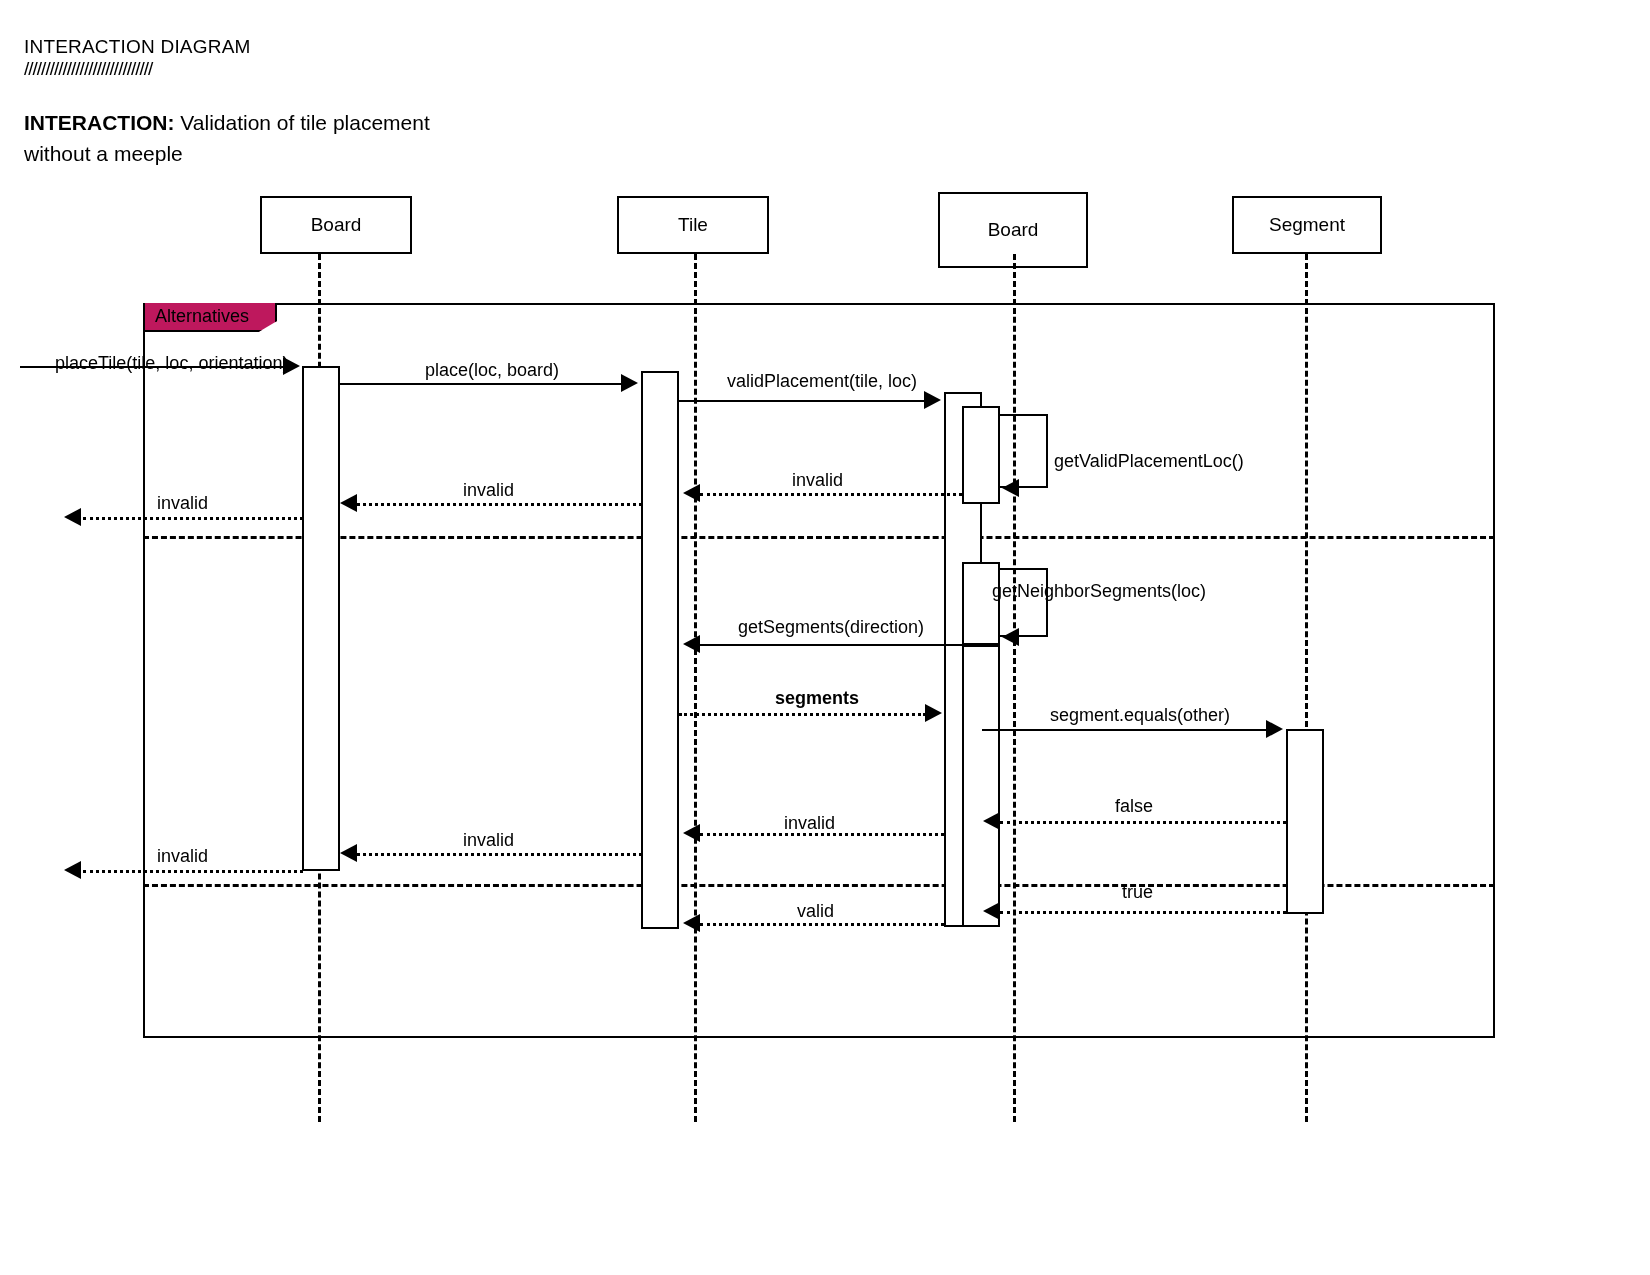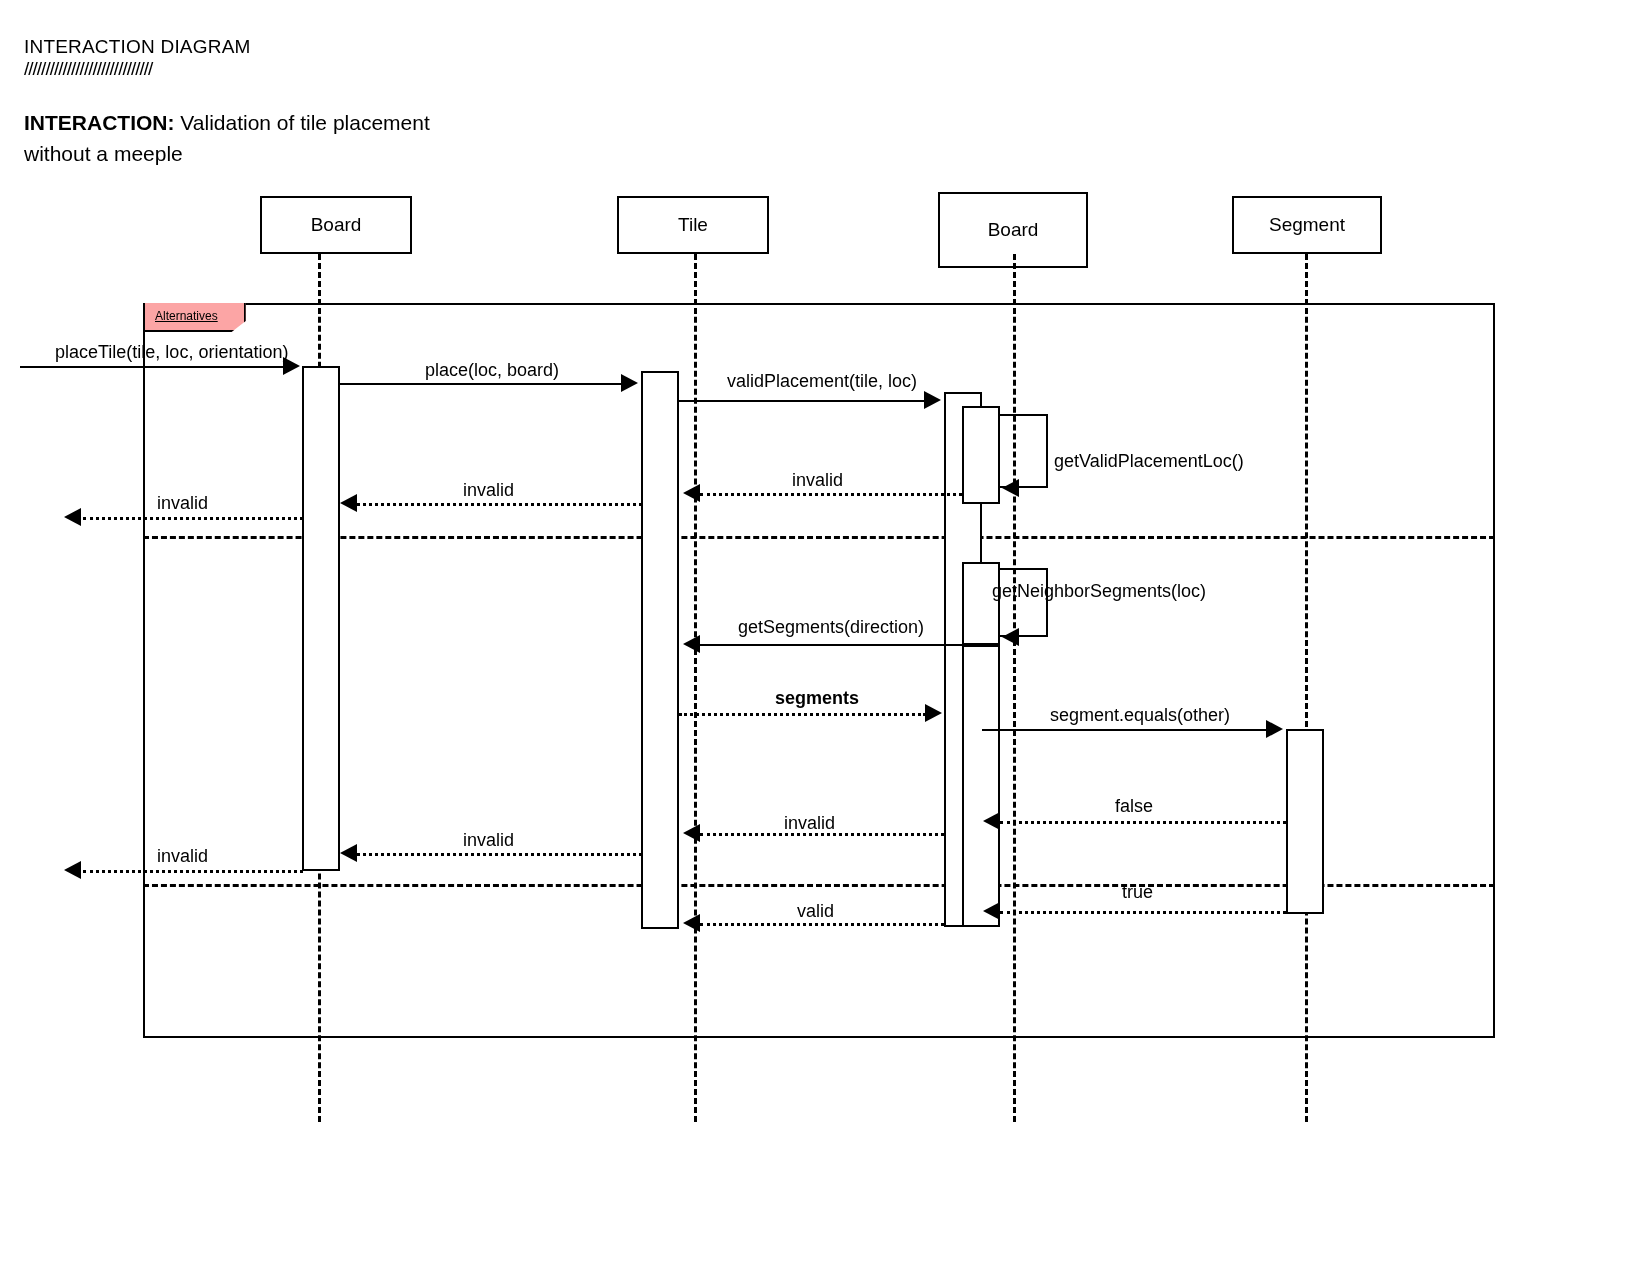--- a/index.html
+++ b/index.html
@@ -72,26 +72,25 @@
     box-sizing: border-box;
     border: 2px solid #000;
     background: transparent;
   }
   .frag-label {
     position: absolute;
     box-sizing: border-box;
     border: 2px solid #000;
     border-top: none;
     border-left: none;
-    background: #fca5a5;
-    font-size: 12px;
+    background: #be185d;
+    font-size: 18px;
     padding: 2px 26px 3px 10px;
     line-height: 22px;
     clip-path: polygon(0 0, 100% 0, 100% 62%, 86% 100%, 0 100%);
-    text-decoration: underline;
   }
   .frag-sep {
     position: absolute;
     height: 0;
     border-top: 3px dashed #000;
   }
 
   
   .act {
     position: absolute;
@@ -186,21 +185,21 @@
   <div class="act" style="left:962px; top:406px; width:38px; height:98px;"></div>
 
   <div class="act" style="left:962px; top:562px; width:38px; height:83px;"></div>
 
   <div class="act" style="left:962px; top:645px; width:38px; height:282px;"></div>
 
   <div class="act" style="left:1286px; top:729px; width:38px; height:185px;"></div>
 
   <div class="msg-line" style="left:20px; top:366px; width:265px;"></div>
   <div class="arrow-r" style="left:283px; top:357px;"></div>
-  <div class="msg-label" style="left:55px; top:342px;">placeTile(tile, loc, orientation)</div>
+  <div class="msg-label" style="left:55px; top:353px;">placeTile(tile, loc, orientation)</div>
 
   <div class="msg-line" style="left:340px; top:383px; width:283px;"></div>
   <div class="arrow-r" style="left:621px; top:374px;"></div>
   <div class="msg-label" style="left:425px; top:360px;">place(loc, board)</div>
 
   <div class="msg-line" style="left:679px; top:400px; width:245px;"></div>
   <div class="arrow-r" style="left:924px; top:391px;"></div>
   <div class="msg-label" style="left:727px; top:371px;">validPlacement(tile, loc)</div>
 
   <div class="selfcall" style="left:1000px; top:414px; width:48px; height:74px;"></div>

